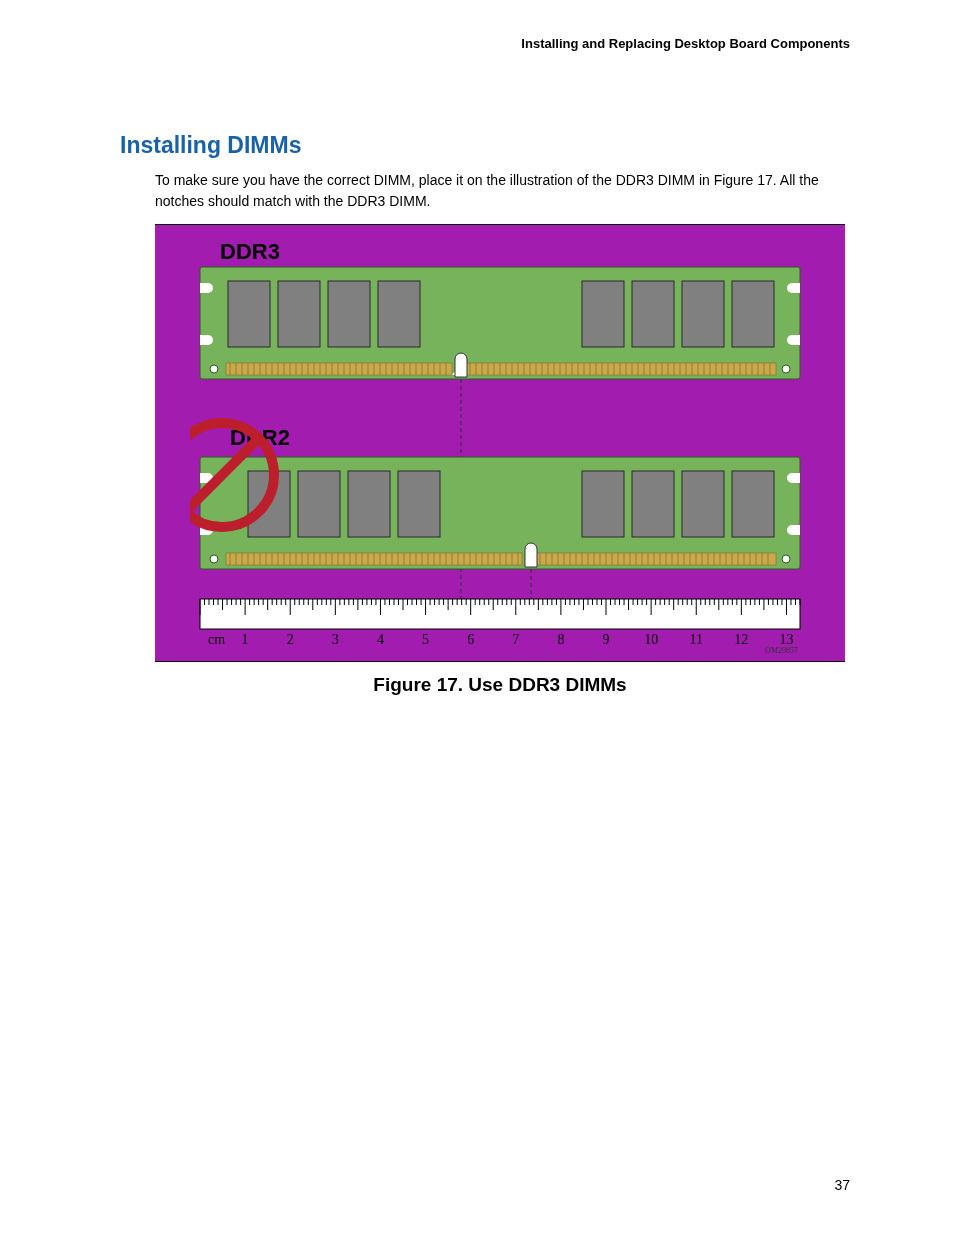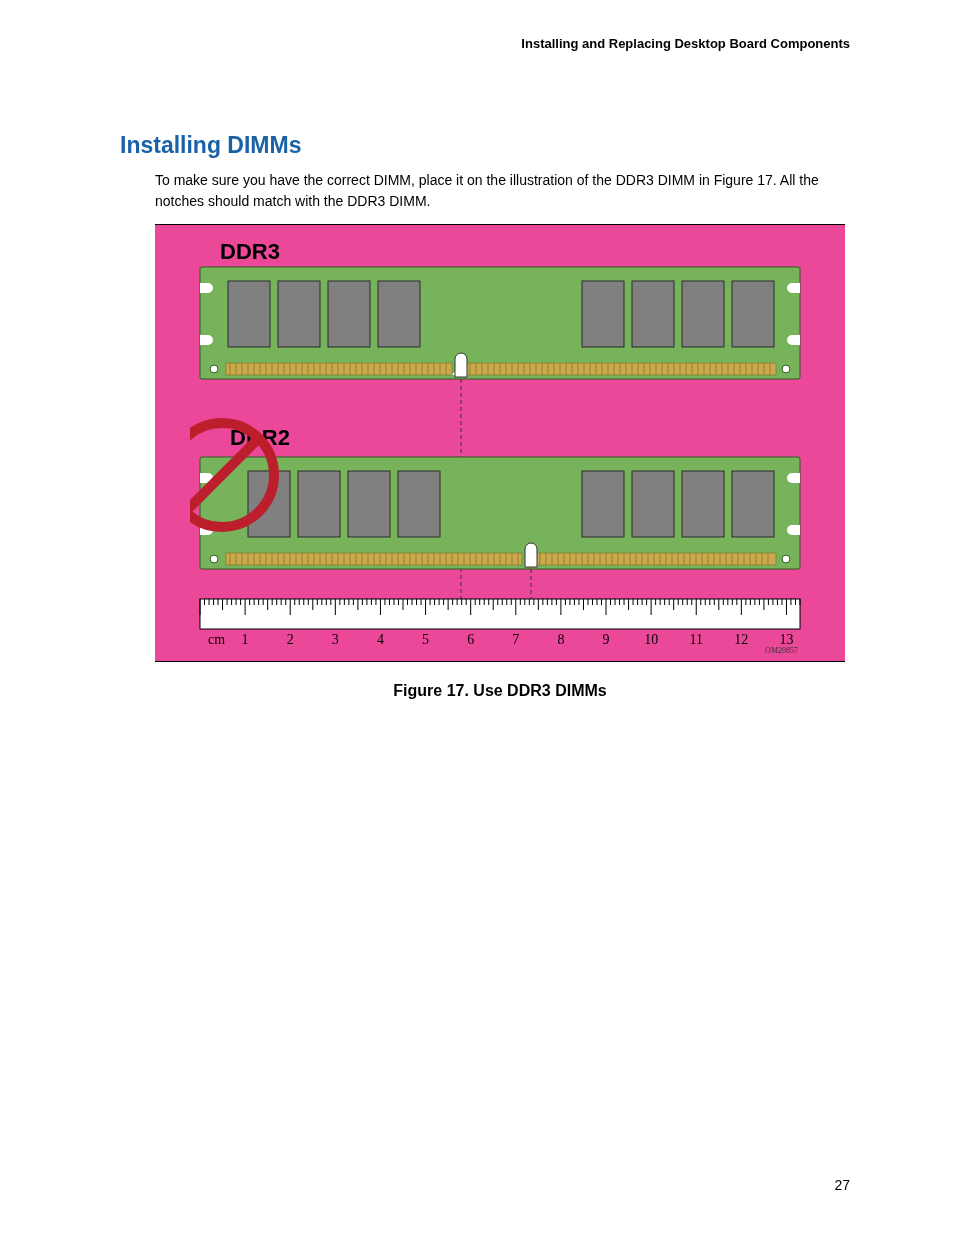--- a/index.html
+++ b/index.html
@@ -38,32 +38,32 @@
     position: absolute;
     top: 224px;
     left: 155px;
     width: 690px;
   }
   .figure-container hr {
     border: none;
     border-top: 1px solid #000;
   }
   .figure-box {
-    background: #ec4899;
+    background: #a21caf;
     padding: 10px 0 6px 0;
   }
   svg.dimm-figure {
     display: block;
     margin: 0 auto;
   }
   .figure-caption {
     text-align: center;
-    font-size: 16px;
+    font-size: 19px;
     font-weight: bold;
-    margin-top: 20px;
+    margin-top: 12px;
   }
   .page-number {
     position: absolute;
     bottom: 42px;
     right: 104px;
     font-size: 14px;
   }
 </style>
 </head>
 <body>
@@ -483,13 +483,13 @@
             <text x="596.4661654135339" y="409" text-anchor="middle">13</text>
           </g>
       </g>
       <text x="608" y="418" font-family="Verdana" font-size="8" text-anchor="end" fill="#333">OM20857</text>
     </svg>
   </div>
   <hr>
   <div class="figure-caption">Figure 17.  Use DDR3 DIMMs</div>
 </div>
 
-<div class="page-number">27</div>
+<div class="page-number">37</div>
 
 </body></html>

